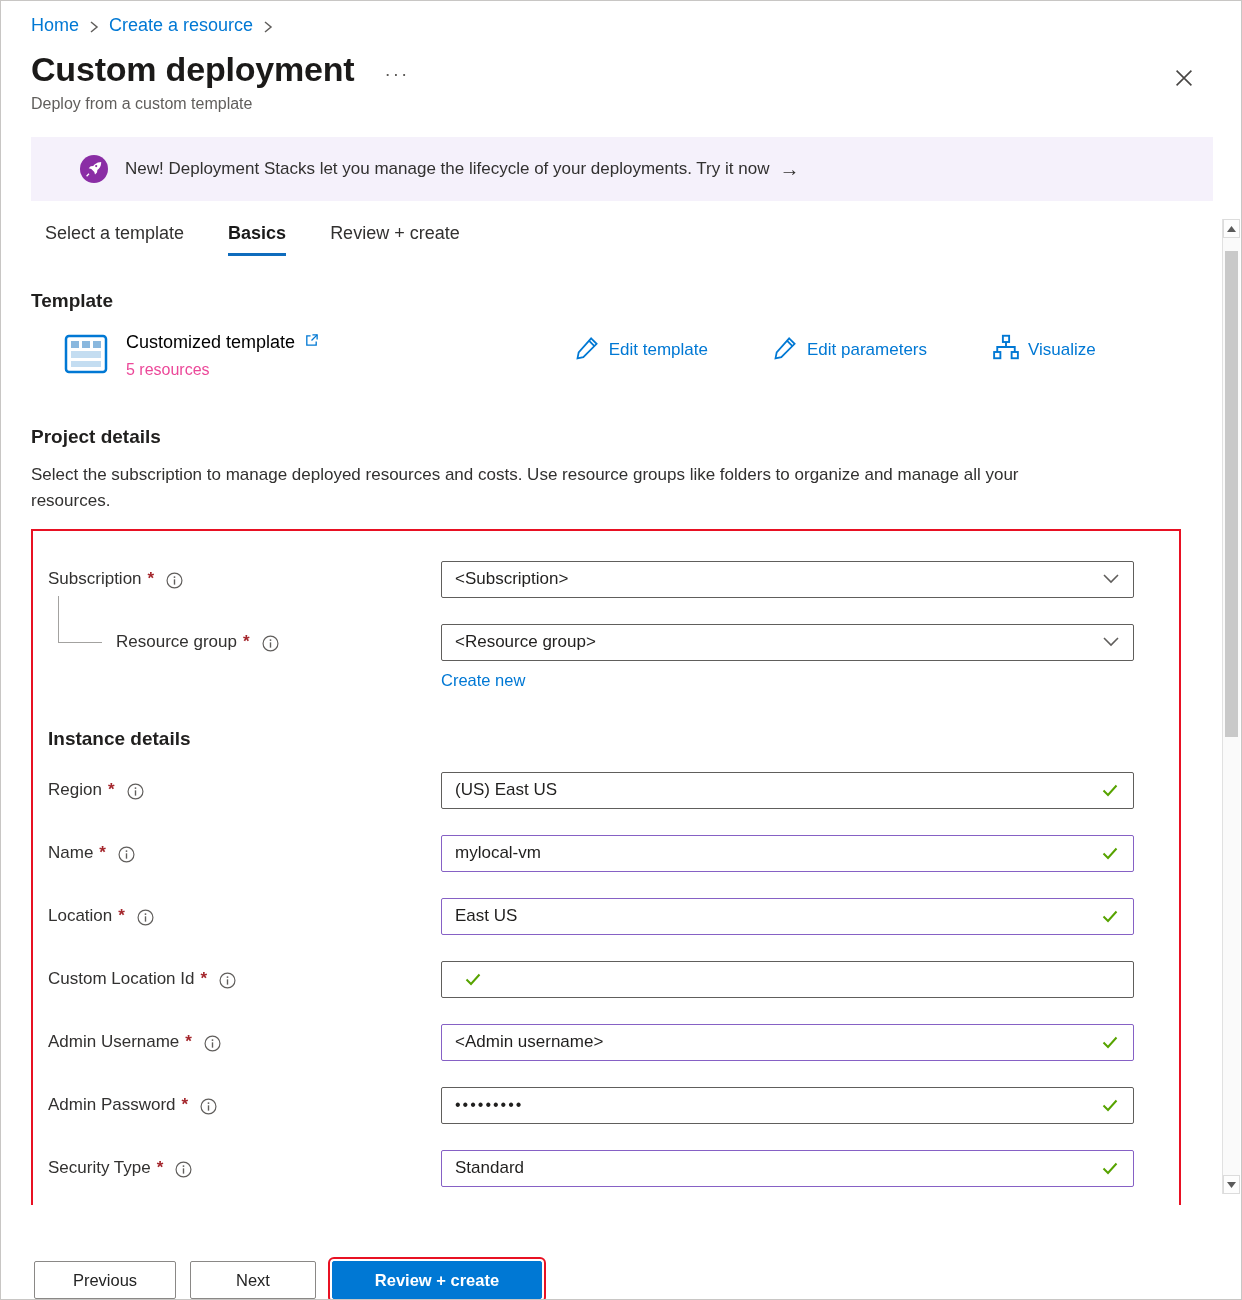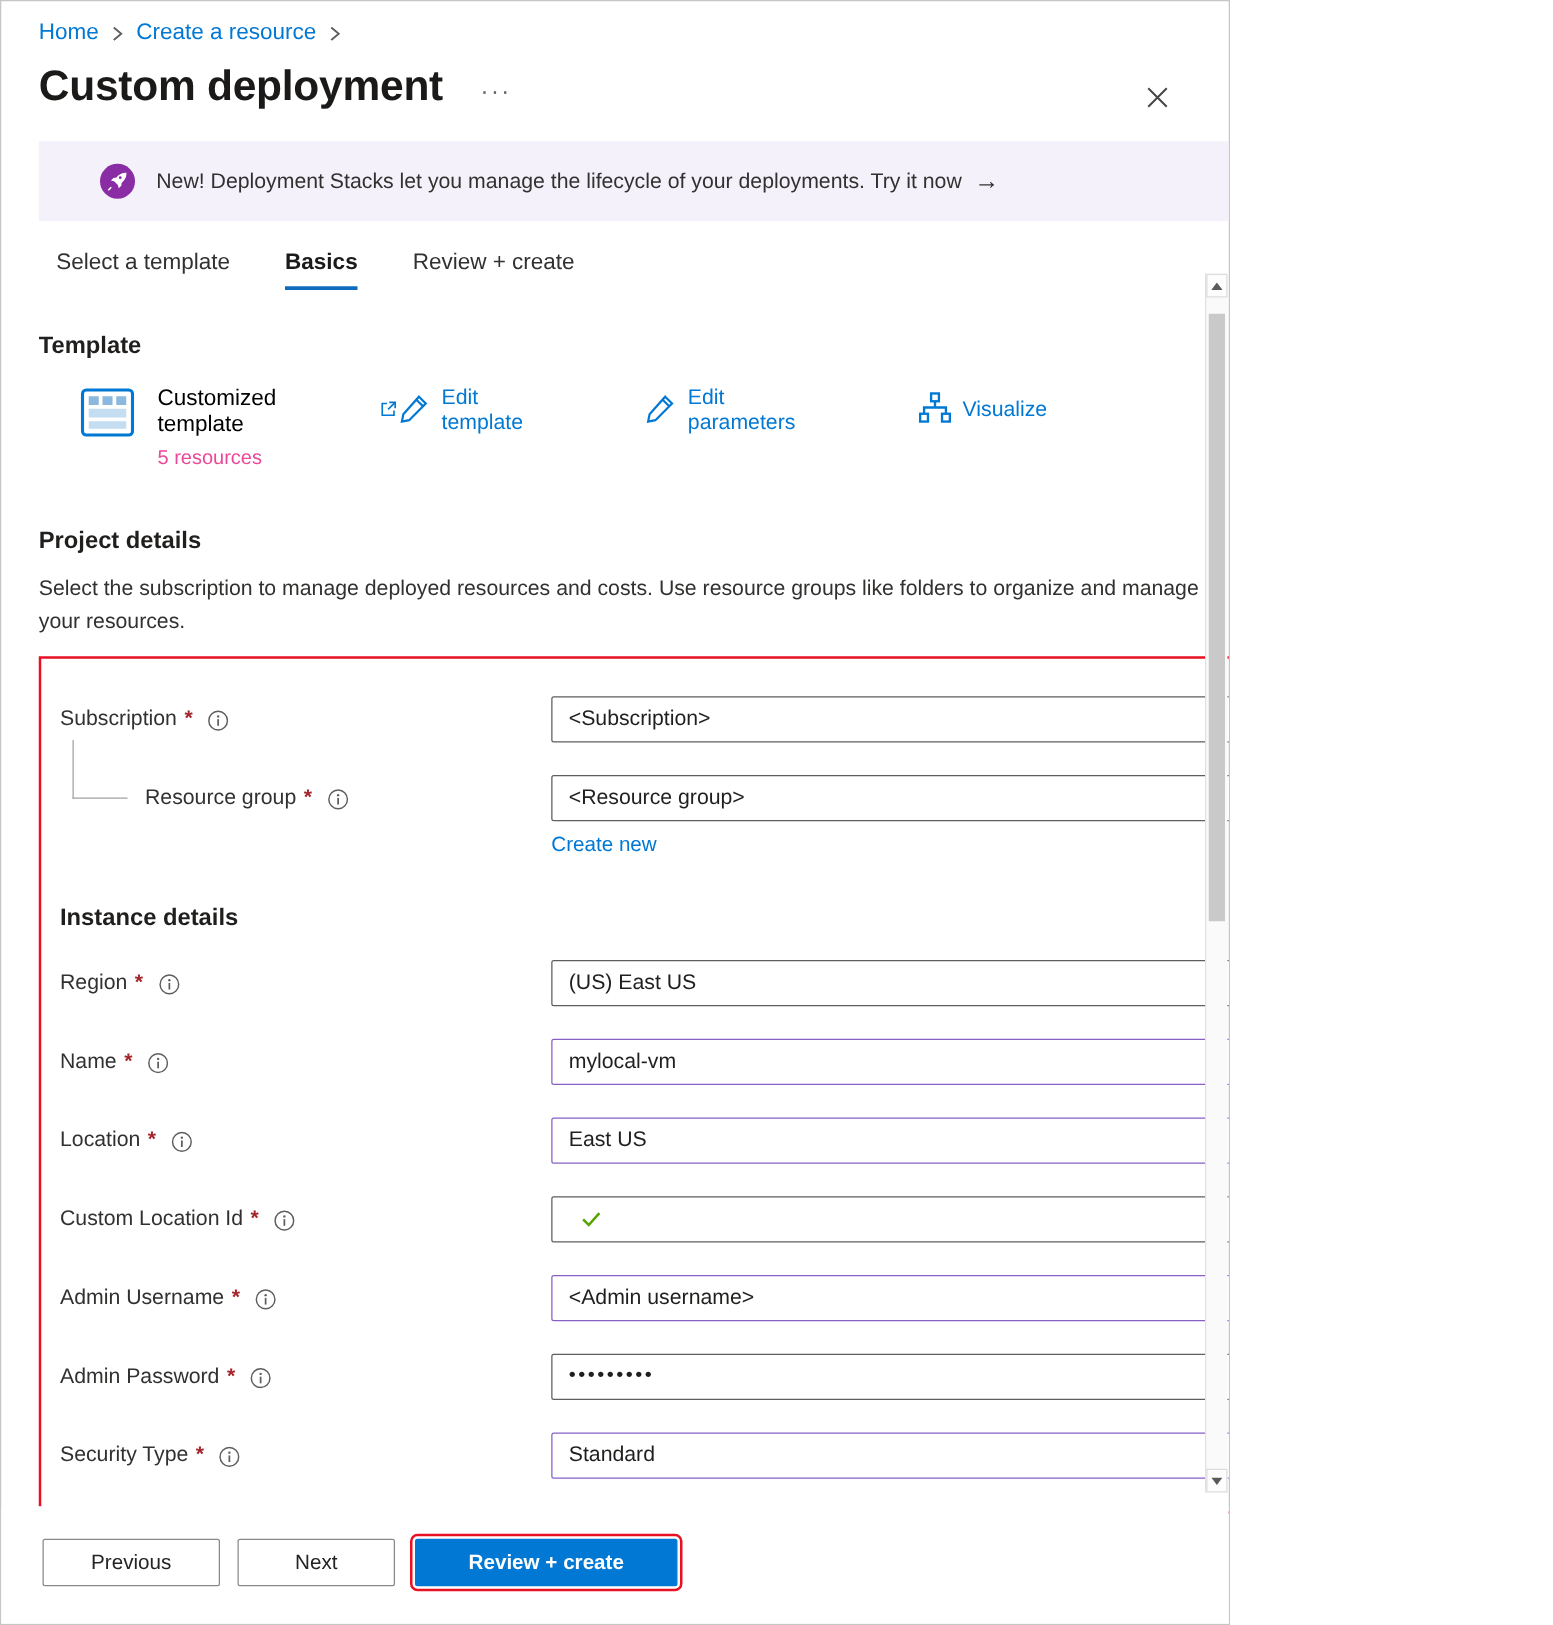--- a/index.html
+++ b/index.html
@@ -1,18 +1,18 @@
 <!DOCTYPE html>
 <html><head>
 <meta charset="utf-8">
 <style>
   * { margin:0; padding:0; box-sizing:border-box; }
   html,body { width:1242px; height:1300px; background:#fff; }
   body { font-family:"Liberation Sans","DejaVu Sans",sans-serif; color:#323130; }
-  .page { position:relative; width:984px; height:1300px; background:#fff; border:1px solid #c8c6c4; overflow:hidden; }
+  .page { position:relative; width:1242px; height:1300px; background:#fff; border:1px solid #c8c6c4; overflow:hidden; }
   .content { padding:14px 0 0 30px; }
 
   
   .breadcrumb { display:flex; align-items:center; gap:9px; font-size:18px; }
   .breadcrumb a { color:#0078d4; text-decoration:none; cursor:pointer; }
   .crumb-sep { display:inline-flex; margin-top:2px; }
 
   
   .title-row { display:flex; align-items:center; margin-top:14px; }
   .page-title { font-size:34px; font-weight:700; color:#1b1a19; letter-spacing:-0.2px; }
@@ -58,21 +58,21 @@
   .control .val { flex:1; white-space:nowrap; overflow:hidden; }
   .control.purple { border-color:#8661c5; }
   .chev, .check { display:inline-flex; margin-left:8px; flex:none; }
   .password .val { letter-spacing:2px; font-size:16px; }
 
   .create-new-row { margin:0 0 0 393px; }
   .create-new { font-size:16.5px; color:#0078d4; text-decoration:none; cursor:pointer; }
   .h-instance { margin:38px 0 22px 0; }
 
   
-  .footer { position:absolute; left:0; bottom:0; width:100%; height:94px; background:#fff; padding:26px 0 13px 33px; display:flex; gap:14px; align-items:flex-start; }
+  .footer { position:absolute; left:0; bottom:0; width:100%; height:94px; background:#fff; padding:26px 0 0 33px; display:flex; gap:14px; align-items:flex-end; }
   .btn { font-family:inherit; font-size:16.5px; height:38px; border-radius:2px; cursor:pointer; }
   .btn.secondary { background:#fff; border:1px solid #8a8886; color:#242424; }
   .btn-previous { min-width:142px; }
   .btn-next { min-width:126px; }
   .btn.primary { background:#0078d4; color:#fff; border:1px solid #0078d4; min-width:210px; font-weight:700; outline:2px solid #e81123; outline-offset:2px; margin-left:2px; }
 
   
   .scrollbar { position:absolute; top:218px; right:1px; width:18px; height:975px; background:#fafafa; border-left:1px solid #e1e1e1; }
   .sb-arrow { position:absolute; left:0; width:100%; height:19px; display:flex; align-items:center; justify-content:center; background:#fdfdfd; border:1px solid #dcdcdc; cursor:pointer; }
   .sb-arrow.up { top:0; }
@@ -102,20 +102,21 @@
 
     <div class="title-row">
       <h1 class="page-title">Custom deployment</h1>
       <span class="more-menu">···</span>
     </div>
     <button class="close-btn">
       <svg width="18" height="18" viewBox="0 0 17 17">
           <path d="M1.5 1.5l14 14M15.5 1.5l-14 14" stroke="#484644" stroke-width="1.5"></path>
         </svg>
     </button>
+    <div class="subtitle">Deploy from a custom template</div>
 
     <div class="banner">
       <span class="rocket">
         <svg width="30" height="30" viewBox="0 0 30 30">
           <circle cx="15" cy="15" r="14" fill="#8a2da5"></circle>
           <path d="M20.8 8.2c-2.6.2-5 1.6-6.6 3.7l-2.5.4-2 2 2.6.7 3 3 .7 2.6 2-2 .4-2.5c2.1-1.6 3.5-4 3.7-6.6l.1-1.4-1.4.1z" fill="#fff"></path>
           <circle cx="17.2" cy="12.1" r="1.1" fill="#8a2da5"></circle>
           <path d="M10 19.8l-2.4 2.4" stroke="#fff" stroke-width="1.3"></path>
         </svg>
       </span>

